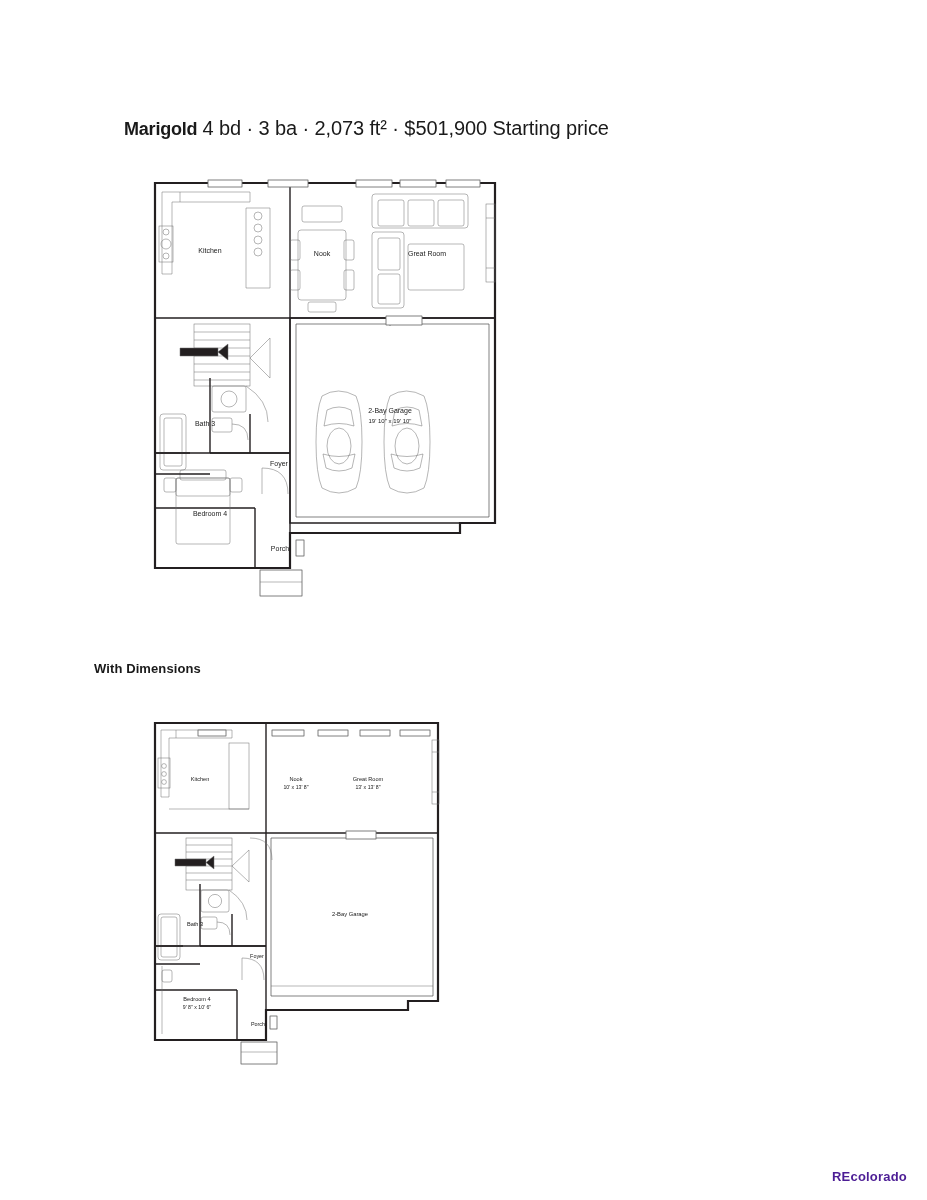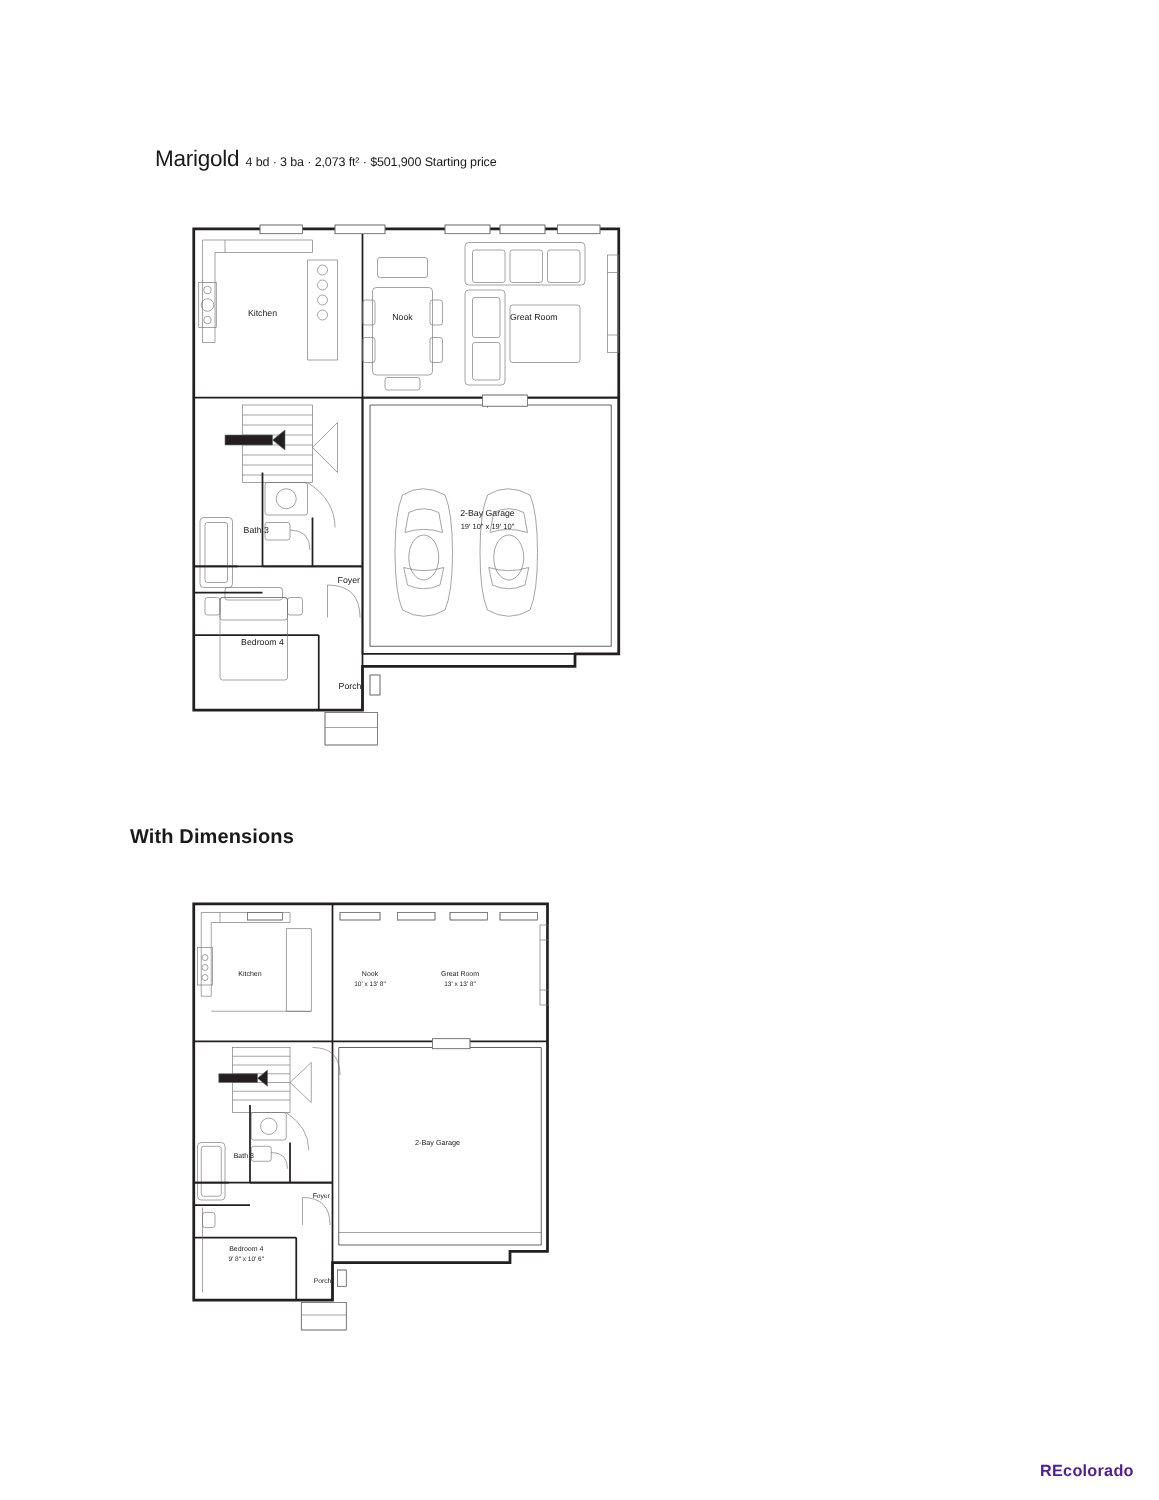--- a/index.html
+++ b/index.html
@@ -18,35 +18,35 @@
 
   
   .plan-header {
     position: absolute;
     left: 124px;
     top: 117px;
     white-space: nowrap;
   }
   .plan-name {
     font-size: 18px;
-    font-weight: normal;
+    font-weight: bold;
     letter-spacing: -0.2px;
   }
   .plan-specs {
-    font-size: 10px;
+    font-size: 20px;
     font-weight: 400;
     letter-spacing: -0.1px;
     margin-left: 5px;
   }
 
   .section-title {
     position: absolute;
-    left: 104px;
+    left: 94px;
     top: 661px;
-    font-size: 16px;
+    font-size: 13px;
     font-weight: bold;
     letter-spacing: 0.1px;
   }
 
   .watermark {
     position: absolute;
     right: 20px;
     bottom: 16px;
     font-size: 13px;
     font-weight: bold;

